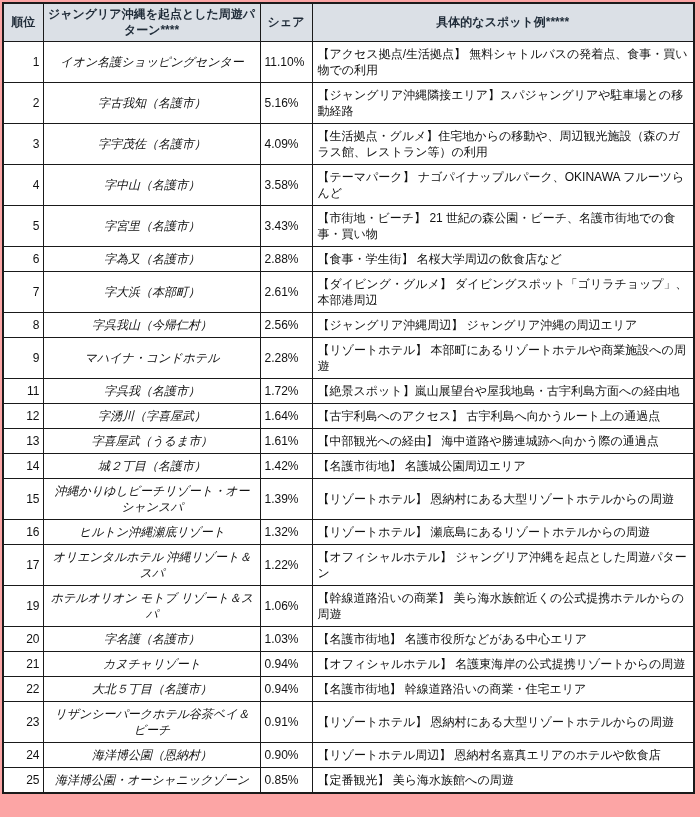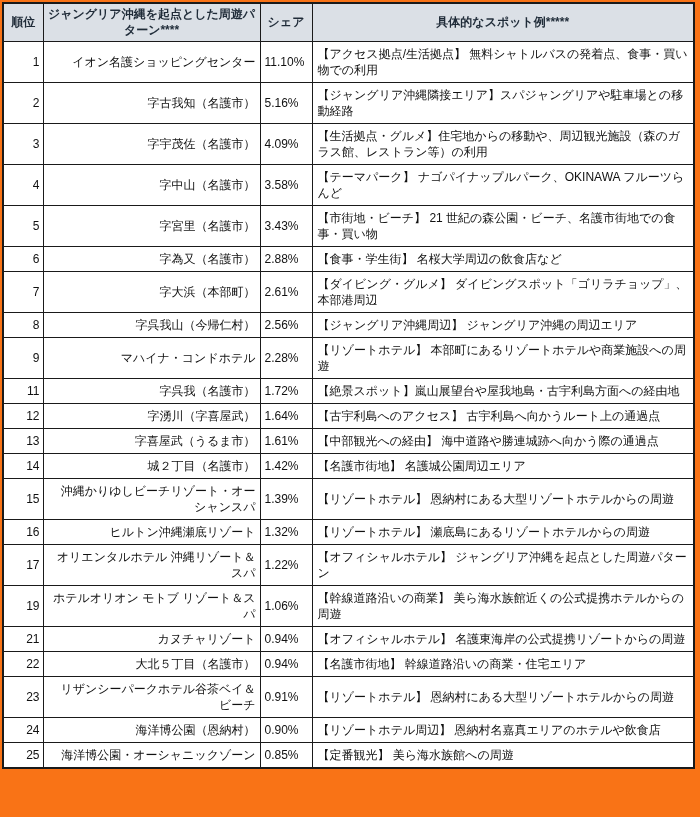--- a/index.html
+++ b/index.html
@@ -6,21 +6,21 @@
     margin: 0;
     padding: 0;
     background: #ffffff;
     font-family: "Liberation Sans", "DejaVu Sans", sans-serif;
   }
   .page {
     width: 700px;
     height: 817px;
     box-sizing: border-box;
     padding: 2px 0 0 2px;
-    background: #f97316;
+    background: #fca5a5;
     overflow: hidden;
   }
   table.ranking-table {
     border-collapse: collapse;
     table-layout: fixed;
     width: 691px;
     border: 2px solid #1a1a1a;
   }
   table.ranking-table th,
   table.ranking-table td {
@@ -49,22 +49,23 @@
     color: #111111;
     background: #ffffff;
     padding: 4px 4px;
   }
   td.cell-rank {
     text-align: right;
     padding-right: 3px;
     font-size: 12.5px;
   }
   td.cell-pattern {
-    text-align: right;
+    text-align: center;
     padding-left: 5px;
+    font-style: italic;
   }
   td.cell-share {
     text-align: left;
     padding-right: 3px;
     font-size: 12.5px;
   }
   td.cell-spots {
     text-align: left;
     padding-left: 5px;
     margin-left: 48px;
@@ -204,20 +205,26 @@
   </tr>
 
 
   <tr>
     <td class="cell-rank">19</td>
     <td class="cell-pattern">ホテルオリオン モトブ リゾート＆スパ</td>
     <td class="cell-share">1.06%</td>
     <td class="cell-spots">【幹線道路沿いの商業】 美ら海水族館近くの公式提携ホテルからの周遊</td>
   </tr>
 
+  <tr>
+    <td class="cell-rank">20</td>
+    <td class="cell-pattern">字名護（名護市）</td>
+    <td class="cell-share">1.03%</td>
+    <td class="cell-spots">【名護市街地】 名護市役所などがある中心エリア</td>
+  </tr>
 
   <tr>
     <td class="cell-rank">21</td>
     <td class="cell-pattern">カヌチャリゾート</td>
     <td class="cell-share">0.94%</td>
     <td class="cell-spots">【オフィシャルホテル】 名護東海岸の公式提携リゾートからの周遊</td>
   </tr>
 
   <tr>
     <td class="cell-rank">22</td>

